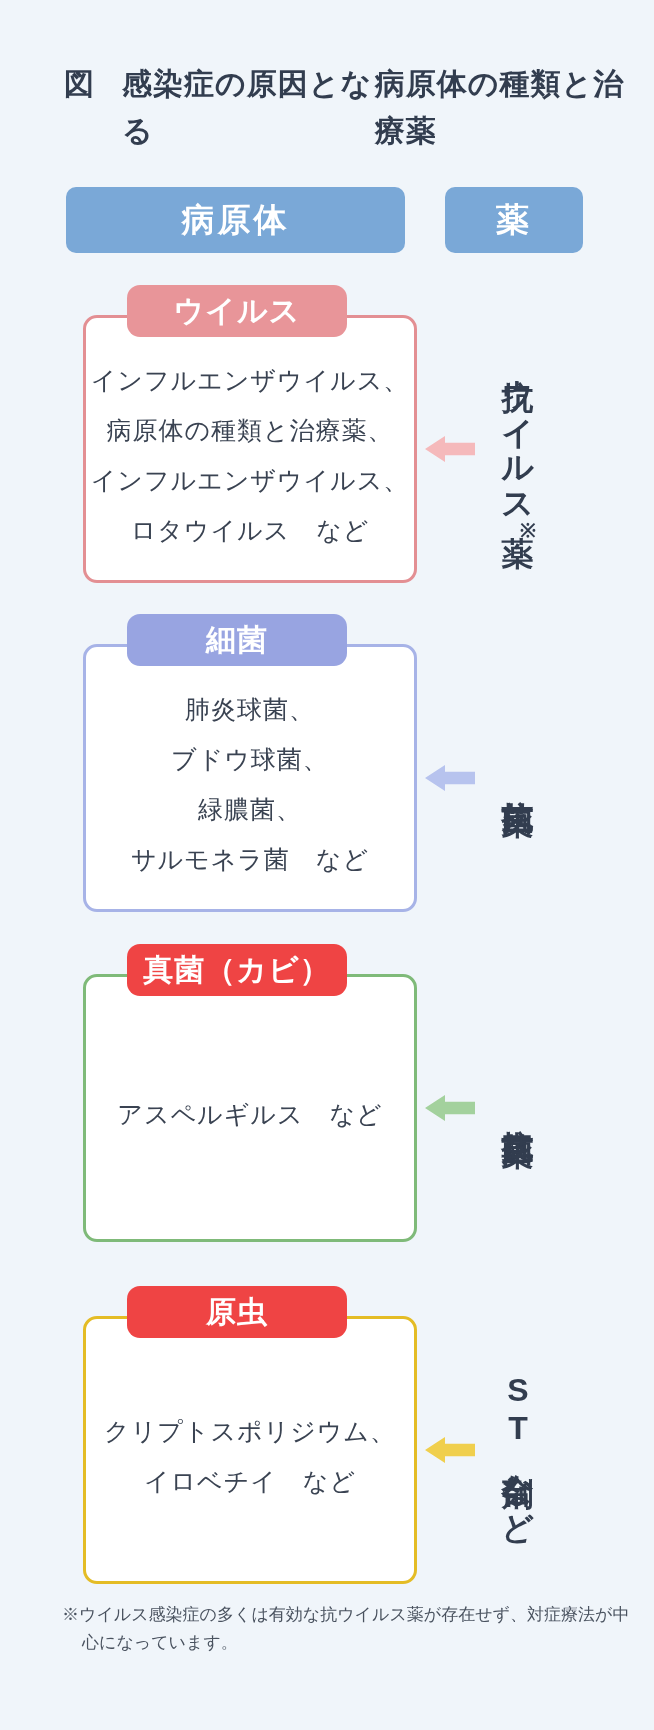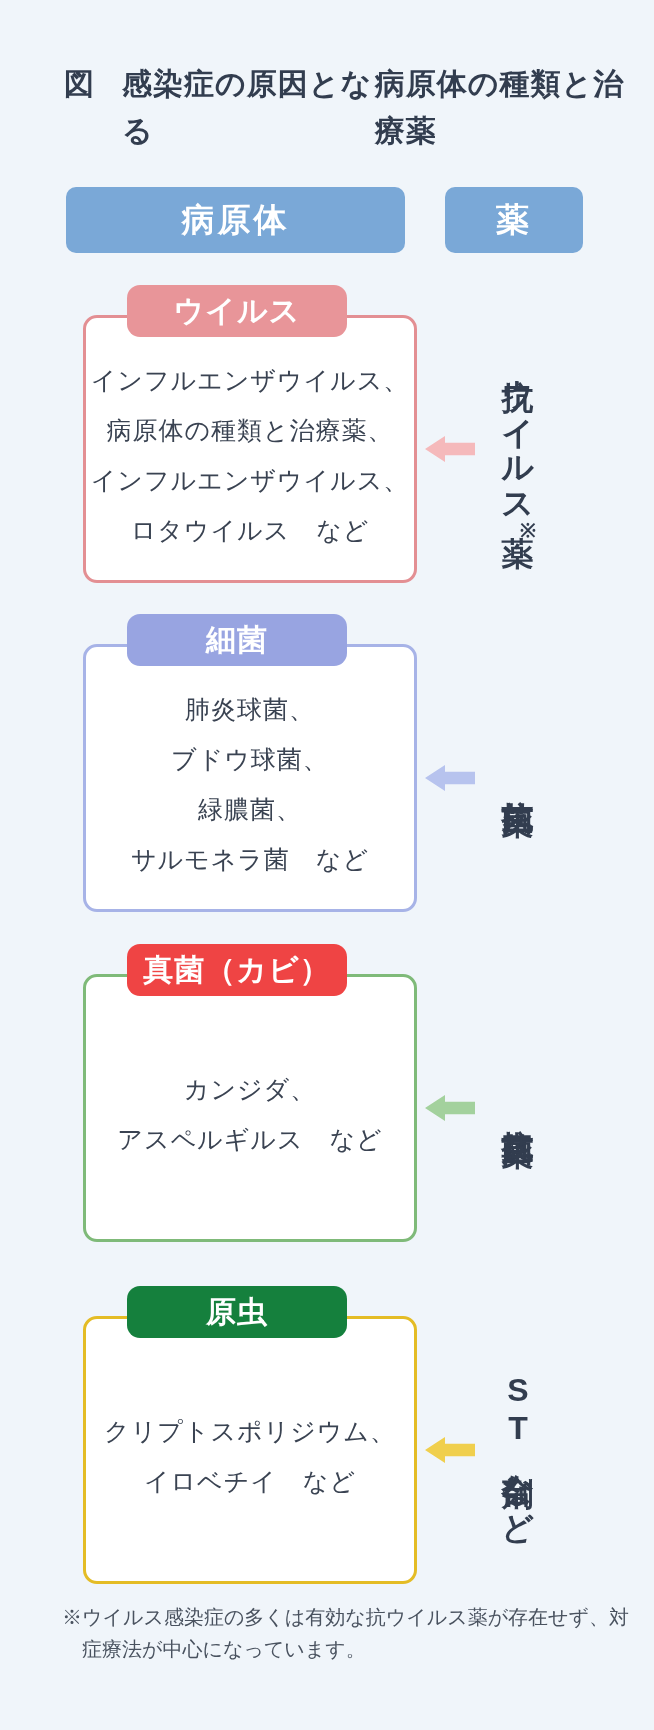--- a/index.html
+++ b/index.html
@@ -111,21 +111,21 @@
     letter-spacing: 0;
     transform: translateX(9px);
     margin-top: 4px;
   }
   
   .footnote {
     position: absolute;
     left: 62px;
     top: 1601px;
     width: 548px;
-    font-size: 20px;
+    font-size: 17px;
     line-height: 1.62;
     color: #49525f;
     padding-left: 20px;
     text-indent: -20px;
   }
 </style>
 </head>
 <body>
 
 <div class="canvas">
@@ -165,31 +165,30 @@
     </div>
     <div class="arrow" style="background: rgb(183, 195, 238);"></div>
     <div class="drug-label">
       <span>抗菌薬</span>
     </div>
   </div>
 
   <div class="group g3">
     <div class="pill" style="background: #ef4444;">真菌（カビ）</div>
     <div class="box" style="border-color: rgb(127, 186, 121);">
-      <div class="example-line">カンジダ、</div>
       <div class="example-line">アスペルギルス　など</div>
     </div>
     <div class="arrow" style="background: rgb(163, 209, 157);"></div>
     <div class="drug-label">
       <span>抗真菌薬</span>
     </div>
   </div>
 
   <div class="group g4">
-    <div class="pill" style="background: #15803d; text-align: center;">原虫</div>
+    <div class="pill" style="background: #ef4444; text-align: center;">原虫</div>
     <div class="box" style="border-color: rgb(228, 188, 37);">
       <div class="example-line">クリプトスポリジウム、</div>
       <div class="example-line">イロベチイ　など</div>
     </div>
     <div class="arrow" style="background: rgb(240, 207, 77);"></div>
     <div class="drug-label">
       <span>ST合剤など</span>
     </div>
   </div>
 

